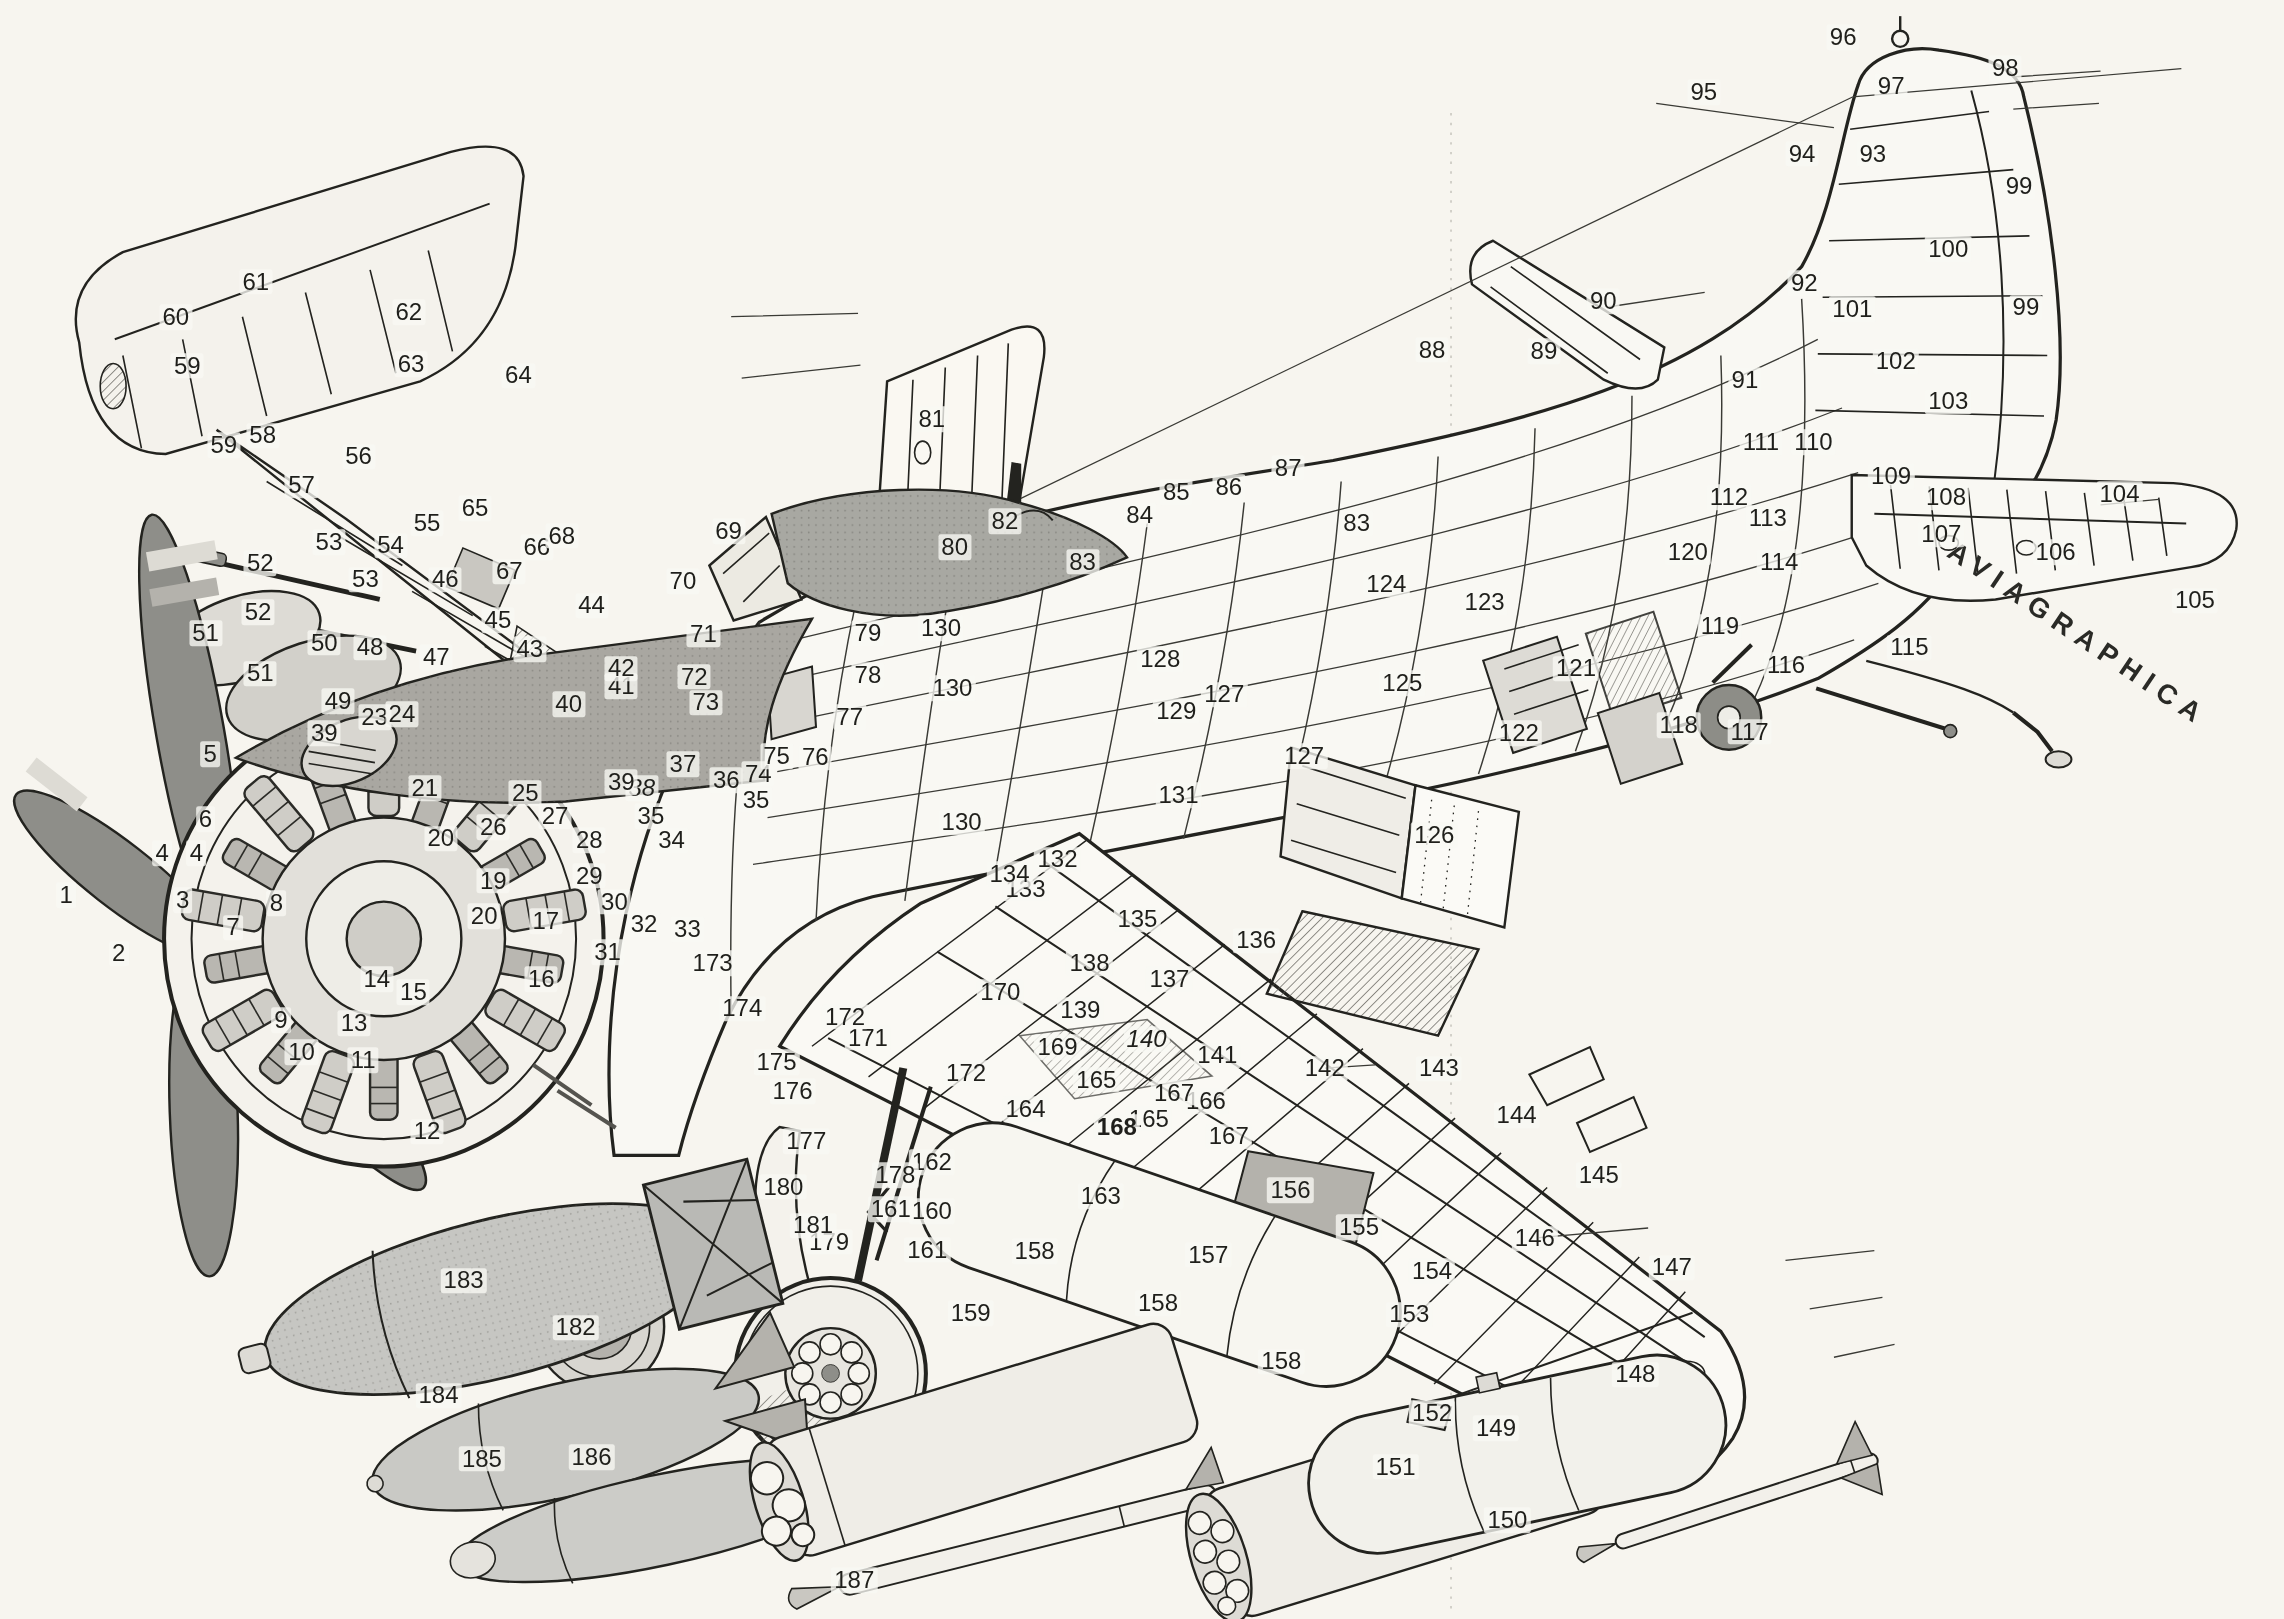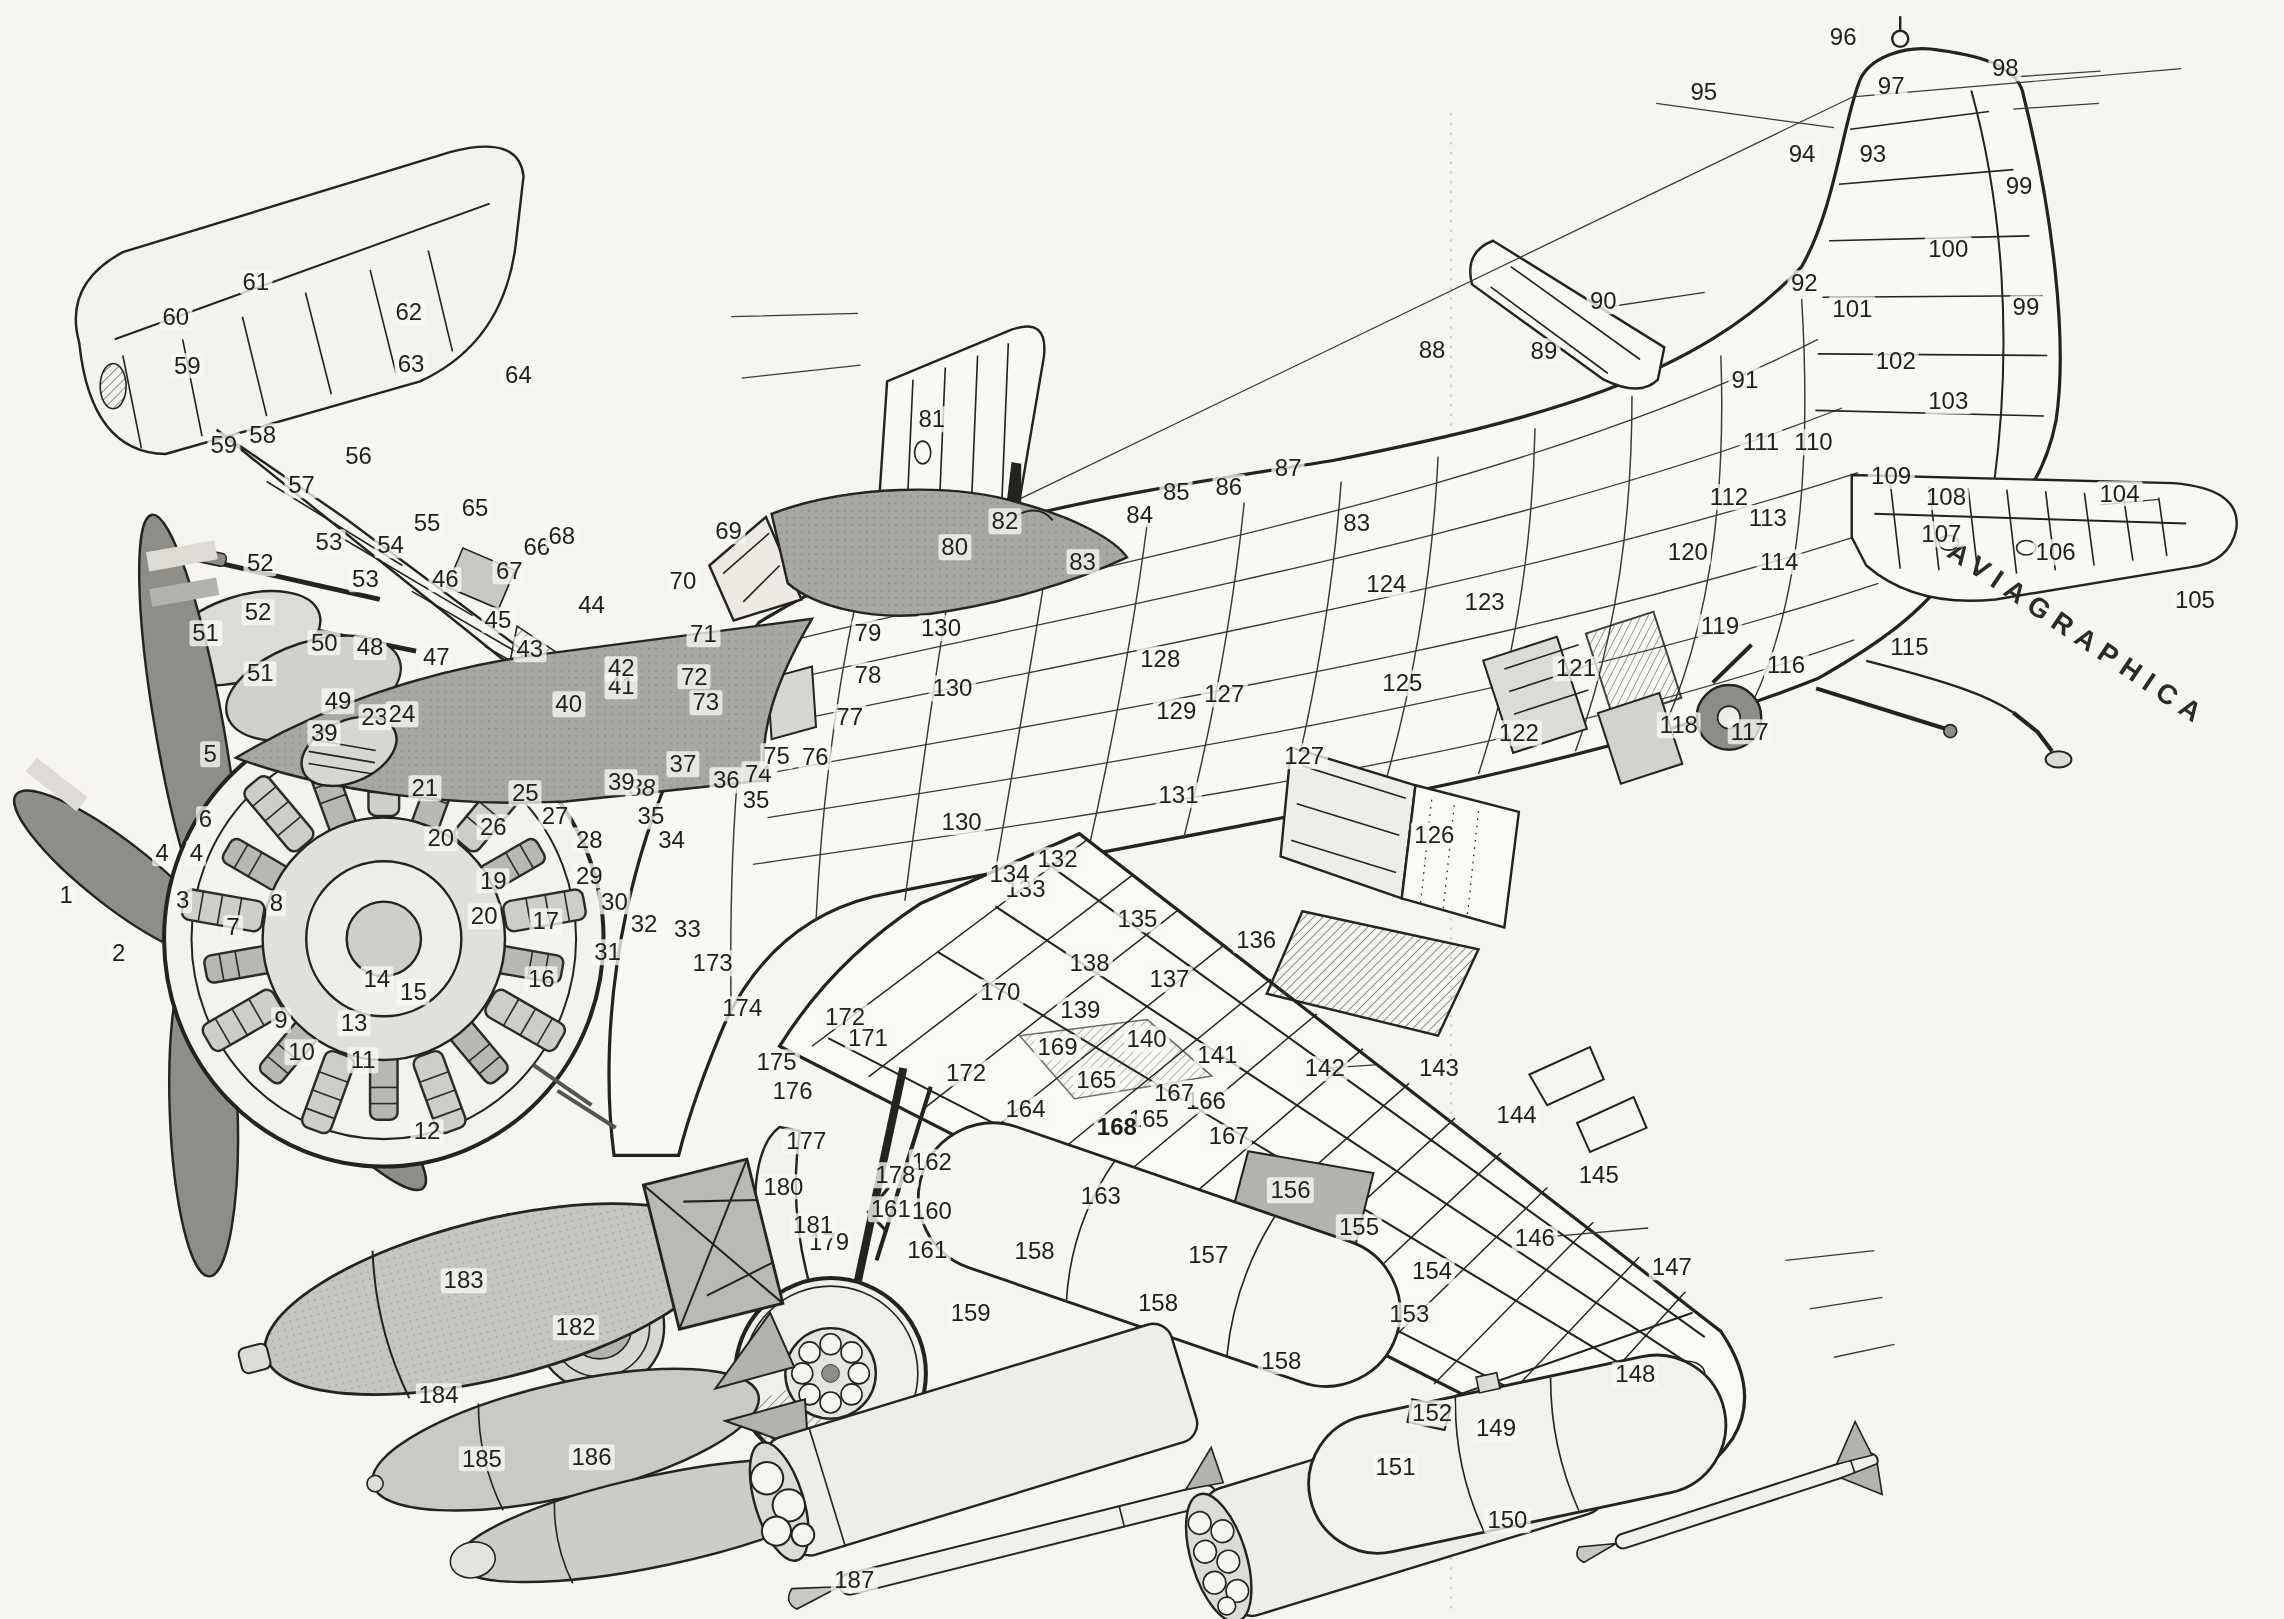--- a/index.html
+++ b/index.html
@@ -474,21 +474,21 @@
       <span class="callout" style="left: 42.1%; top: 50.8%;">130</span>
       <span class="callout" style="left: 51.6%; top: 49.1%;">131</span>
       <span class="callout" style="left: 46.3%; top: 53.1%;">132</span>
       <span class="callout" style="left: 44.9%; top: 54.9%;">133</span>
       <span class="callout" style="left: 44.2%; top: 54%;">134</span>
       <span class="callout" style="left: 49.8%; top: 56.8%;">135</span>
       <span class="callout" style="left: 55%; top: 58.1%;">136</span>
       <span class="callout" style="left: 51.2%; top: 60.5%;">137</span>
       <span class="callout" style="left: 47.7%; top: 59.5%;">138</span>
       <span class="callout" style="left: 47.3%; top: 62.4%;">139</span>
-      <span class="callout" style="left: 50.2%; top: 64.2%;">140</span>
+      <span class="callout" style="left: 50.2%; top: 64.2%; font-style: italic;">140</span>
       <span class="callout" style="left: 53.3%; top: 65.2%;">141</span>
       <span class="callout" style="left: 58%; top: 66%;">142</span>
       <span class="callout" style="left: 63%; top: 66%;">143</span>
       <span class="callout" style="left: 66.4%; top: 68.9%;">144</span>
       <span class="callout" style="left: 70%; top: 72.6%;">145</span>
       <span class="callout" style="left: 67.2%; top: 76.5%;">146</span>
       <span class="callout" style="left: 73.2%; top: 78.3%;">147</span>
       <span class="callout" style="left: 71.6%; top: 84.9%;">148</span>
       <span class="callout" style="left: 65.5%; top: 88.2%;">149</span>
       <span class="callout" style="left: 66%; top: 93.9%;">150</span>

